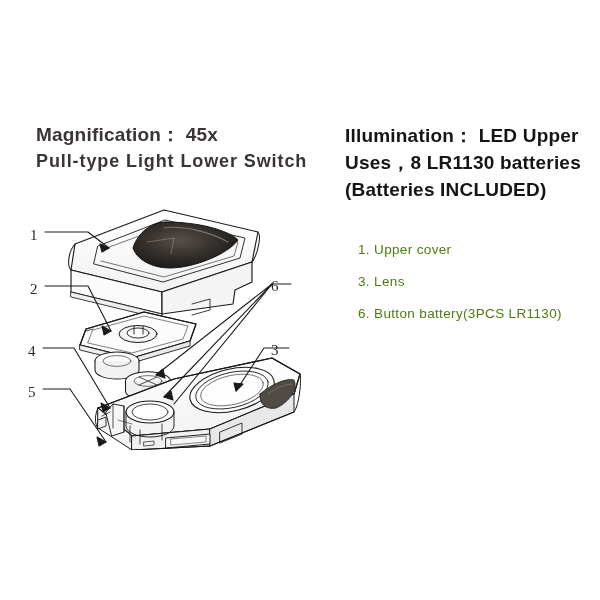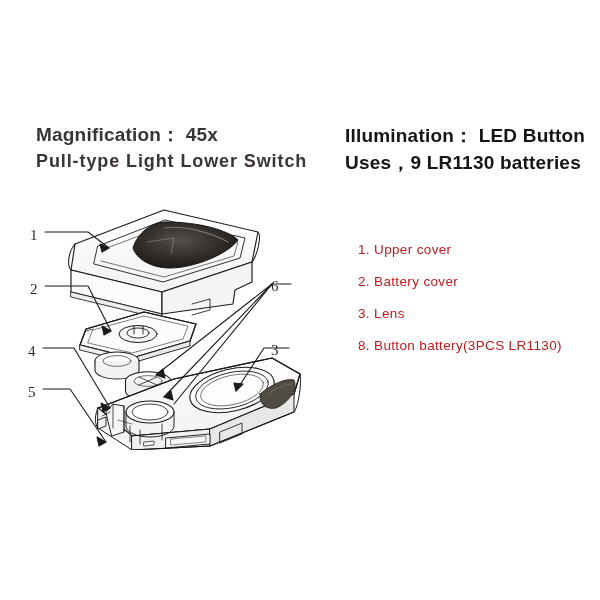--- a/index.html
+++ b/index.html
@@ -26,21 +26,21 @@
   .illum-block{
     position:absolute;left:345px;top:122px;width:250px;
     color:#151515;font-weight:bold;line-height:27px;font-size:19px;
     letter-spacing:.2px;
   }
   .illum-line{display:block;white-space:nowrap;}
 
   
   .legend{
     position:absolute;left:358px;top:243px;width:240px;
-    color:#b91c1c;font-size:13.5px;line-height:1;
+    color:#4d7c0f;font-size:13.5px;line-height:1;
   }
   .legend-item{
     display:block;white-space:nowrap;height:32px;
     letter-spacing:.35px;
   }
 
   
   .diagram{position:absolute;left:14px;top:198px;width:312px;height:252px;}
   .diagram svg{display:block;width:312px;height:252px;}
 
@@ -59,29 +59,29 @@
 <body>
 
 <div class="page">
 
   <div class="spec-block">
     <span class="spec-line l1">Magnification：  45x</span>
     <span class="spec-line l3">Pull-type Light Lower Switch</span>
   </div>
 
   <div class="illum-block">
-    <span class="illum-line">Illumination：  LED Button</span>
-    <span class="illum-line">Uses，9 LR1130 batteries</span>
+    <span class="illum-line">Illumination：  LED Upper</span>
+    <span class="illum-line">Uses，8 LR1130 batteries</span>
+    <span class="illum-line">(Batteries INCLUDED)</span>
   </div>
 
   <div class="legend">
     <span class="legend-item">1. Upper cover</span>
-    <span class="legend-item">2. Battery cover</span>
     <span class="legend-item">3. Lens</span>
-    <span class="legend-item">8. Button battery(3PCS LR1130)</span>
+    <span class="legend-item">6. Button battery(3PCS LR1130)</span>
   </div>
 
   <div class="diagram">
     <svg viewBox="0 0 312 252" xmlns="http://www.w3.org/2000/svg">
       <defs>
         <radialGradient id="winGrad" cx="45%" cy="40%" r="70%">
           <stop offset="0%" stop-color="#55504b"></stop>
           <stop offset="45%" stop-color="#37322e"></stop>
           <stop offset="100%" stop-color="#141312"></stop>
         </radialGradient>

